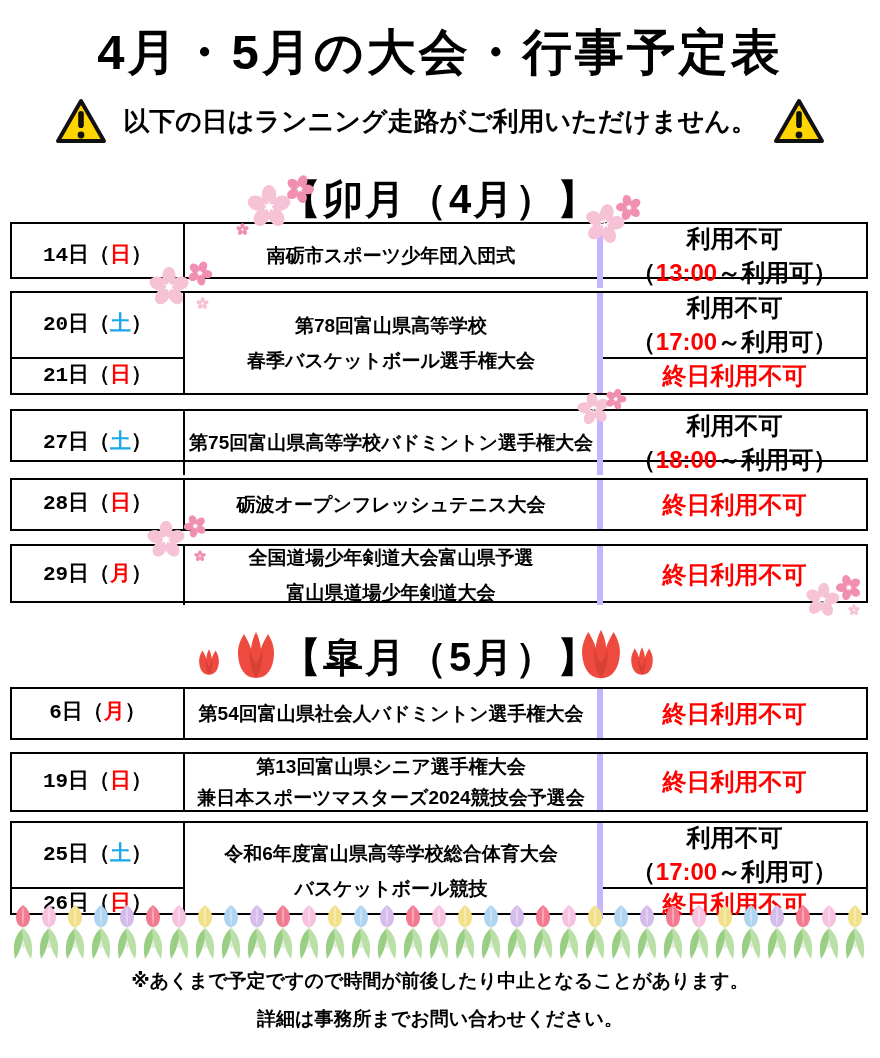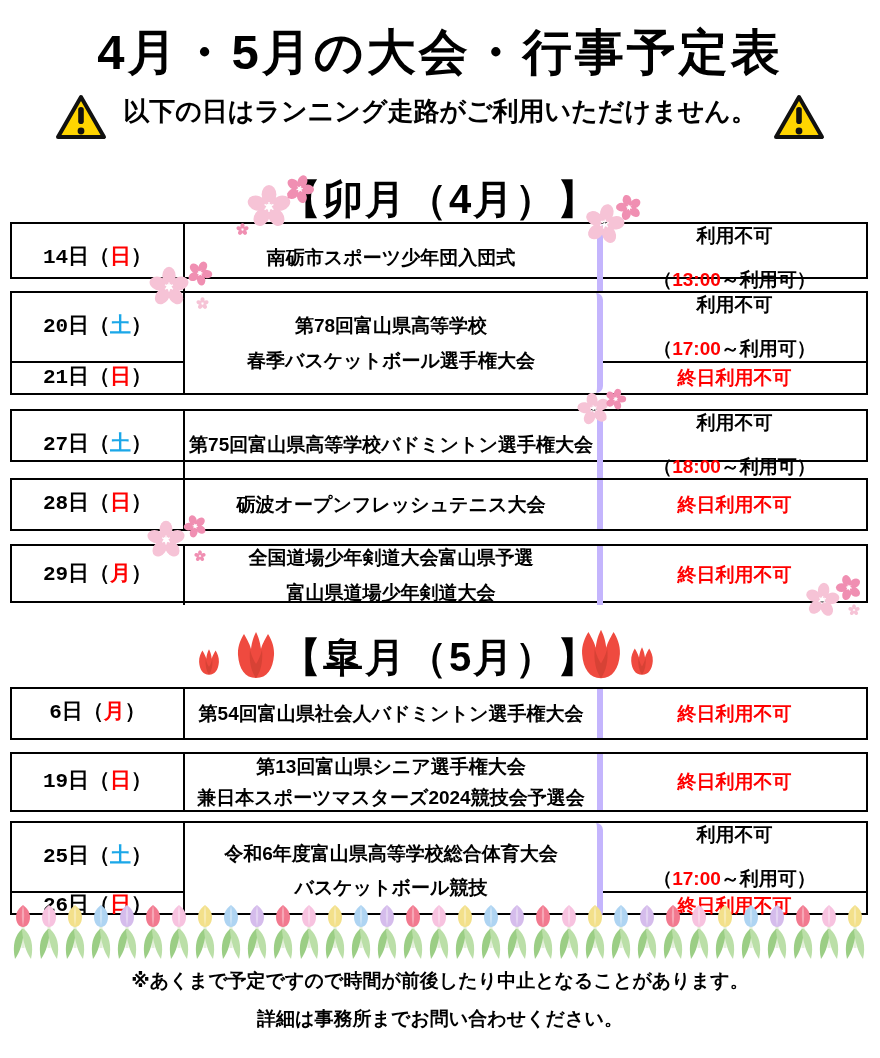--- a/index.html
+++ b/index.html
@@ -8,44 +8,44 @@
     font-family:"Liberation Sans","DejaVu Sans",sans-serif;
     font-weight:bold; color:#000; overflow:hidden;
   }
   .title {
     position:absolute; top:20px; left:0; width:100%;
     text-align:center; font-size:49px; letter-spacing:3px; font-weight:800;
     z-index:2;
   }
   .warning-row {
     position:absolute; top:94px; left:55px; right:55px; height:54px;
-    display:flex; align-items:flex-start; justify-content:space-between; z-index:2;
+    display:flex; align-items:center; justify-content:space-between; z-index:2;
   }
   .warning-text { flex:1; text-align:center; font-size:26px; }
   .warn-icon { width:52px; height:47px; flex:0 0 auto; }
   .sec-heading {
     position:absolute; left:0; width:100%; text-align:center;
     font-size:40px; letter-spacing:2px; z-index:2;
   }
   .block {
     position:absolute; left:10px; width:858px; box-sizing:border-box;
     border:2px solid #000; background:#fff; display:grid;
     grid-template-columns:173px 418px 1fr; z-index:1;
   }
   .cell {
     display:flex; flex-direction:column; align-items:center; justify-content:center;
     box-sizing:border-box; text-align:center; line-height:1.25;
   }
   .c-date   { border-right:2px solid #000; font-size:21px;font-family:Liberation Mono, monospace; }
   .c-event  { border-right:6px solid #c4b5fd; font-size:19px; gap:11px; }
-  .c-status { font-size:19px; gap:20px; }
+  .c-status { font-size:24px; gap:4px; }
   .b-double { grid-template-rows:1fr 1fr; }
   .pos-d1 { grid-column:1; grid-row:1; }
   .pos-d2 { grid-column:1; grid-row:2; }
-  .pos-ev { grid-column:2; grid-row:1 / 3;border-radius:7px; }
+  .pos-ev { grid-column:2; grid-row:1 / 3; }
   .pos-s1 { grid-column:3; grid-row:1; }
   .pos-s2 { grid-column:3; grid-row:2; }
   .hr-b   { border-bottom:2px solid #000; }
   .red    { color:#FF0000; }
   .wd-blue{ color:#1BA7E8; }
   .footer-line { position:absolute; left:0; width:100%; text-align:center; font-size:19px; z-index:2; }
   .sakura { position:absolute; z-index:5; pointer-events:none; }
   .big-tulip { position:absolute; z-index:5; pointer-events:none; }
   .tulip-border {
     position:absolute; left:10px; width:858px; top:902px; height:62px;

